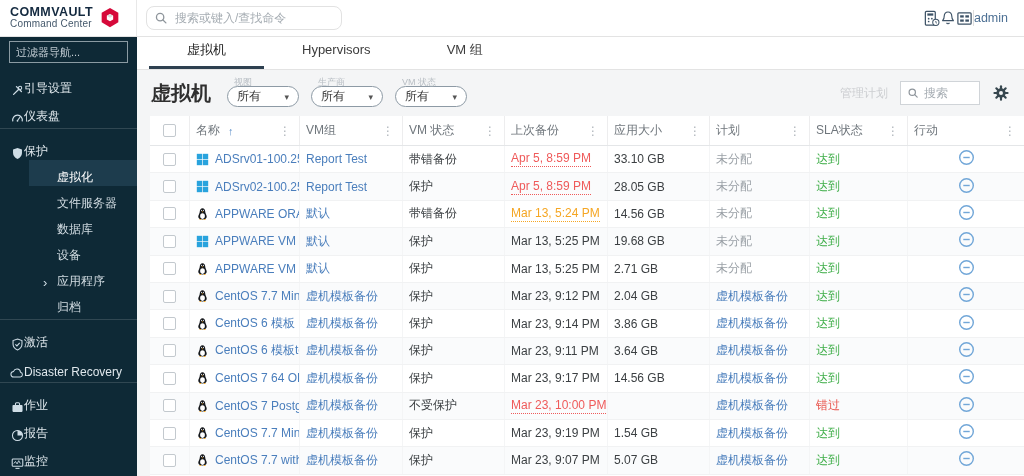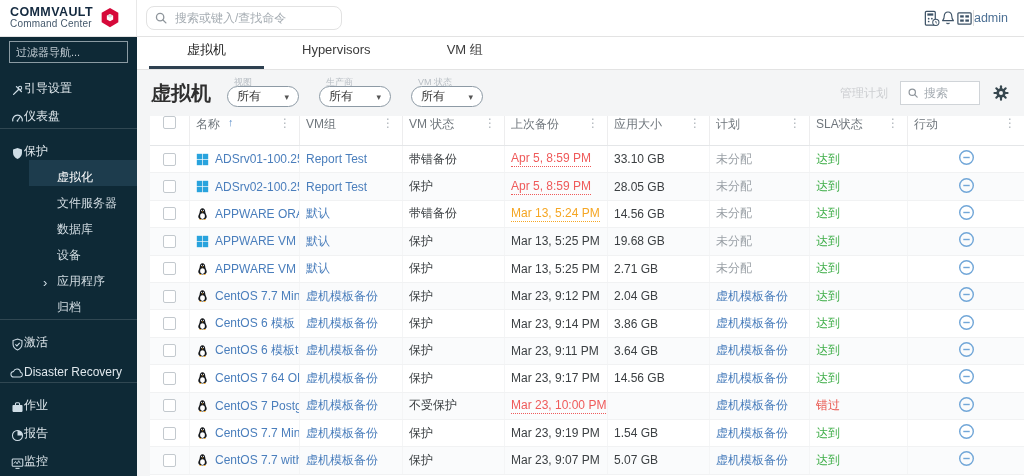--- a/index.html
+++ b/index.html
@@ -68,21 +68,21 @@
   .table-search{width:80px;height:24px;border:1px solid #d0d4d8;background:#fff;display:flex;
     align-items:center;gap:5px;padding:0 6px;color:#8e959b;}
   .table-search input{border:none;outline:none;width:60px;font-size:12px;color:#555;background:transparent;
     font-family:inherit;}
   .table-search input::placeholder{color:#a6adb3;}
   .gear{color:#37474f;cursor:pointer;}
 
   
   .table-wrap{flex:1;background:#fff;margin-left:13px;overflow:hidden;}
   .grid-header{display:grid;grid-template-columns:var(--cols);height:30px;border-bottom:1px solid #e4e6e8;}
-  .h-cell{display:flex;gap:8px;padding:0 6px;font-size:12px;color:#6f767c;
+  .h-cell{display:flex;align-items:center;gap:8px;padding:0 6px;font-size:12px;color:#6f767c;
     border-right:1px solid #ededee;overflow:hidden;white-space:nowrap;}
   .h-cell:last-child{border-right:none;}
   .sort-arrow{color:#5b8fc9;font-size:11px;}
   .kebab{margin-left:auto;color:#aeb4ba;font-size:12px;cursor:pointer;padding:0 2px;}
   .grid-row{display:grid;grid-template-columns:var(--cols);height:27.4px;border-bottom:1px solid #f1f2f3;}
   .grid-row:nth-child(even){background:#fafbfc;}
   .cell{display:flex;align-items:center;gap:6px;padding:0 6px;font-size:12px;color:#3c4043;
     border-right:1px solid #f4f5f6;overflow:hidden;white-space:nowrap;height:100%;}
   .cell:last-child{border-right:none;}
   .c-check{justify-content:center;}
@@ -260,21 +260,21 @@
 
 <main class="main">
   <div class="tabs">
       <div class="tab active">虚拟机</div>
       <div class="tab">Hypervisors</div>
       <div class="tab">VM 组</div>
     </div>
 
   <div class="page-header">
     <span class="page-title">虚拟机</span>
-    <div style="display:flex;gap:20px;">
+    <div style="display:flex;gap:12px;">
         <div class="filter-group">
           <div class="filter-label">视图</div>
           <div class="filter-pill">
             <span>所有</span>
             <span class="filter-caret">▾</span>
           </div>
         </div>
         <div class="filter-group">
           <div class="filter-label">生产商</div>
           <div class="filter-pill">

